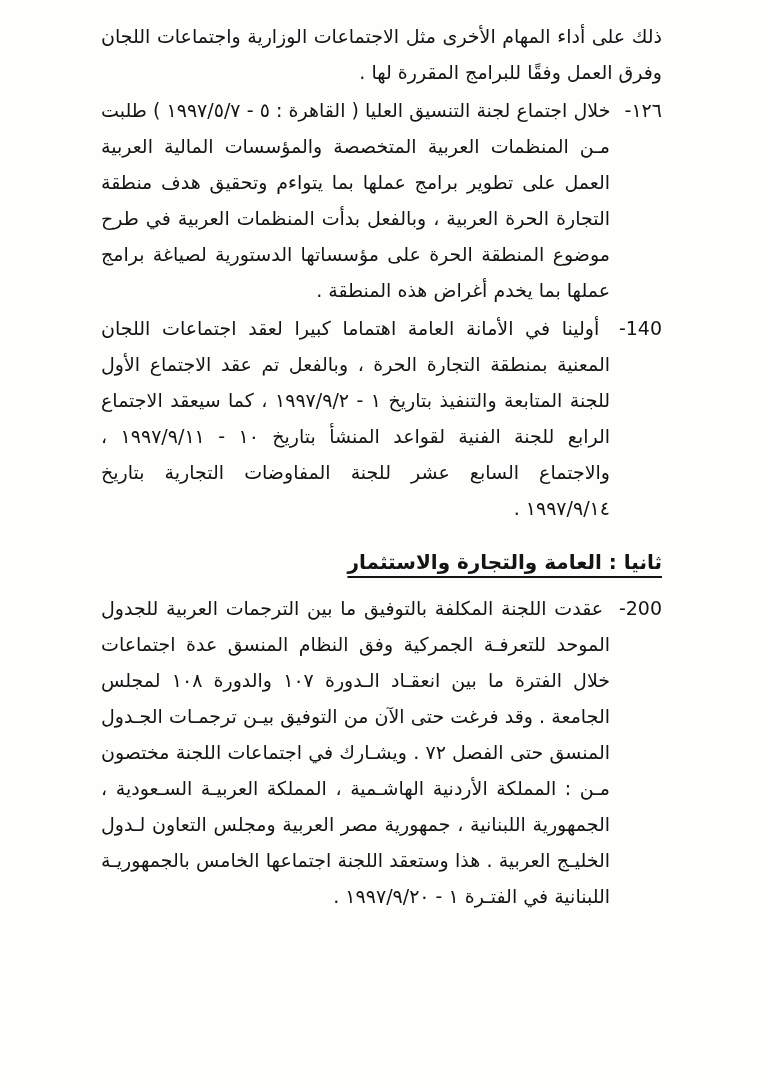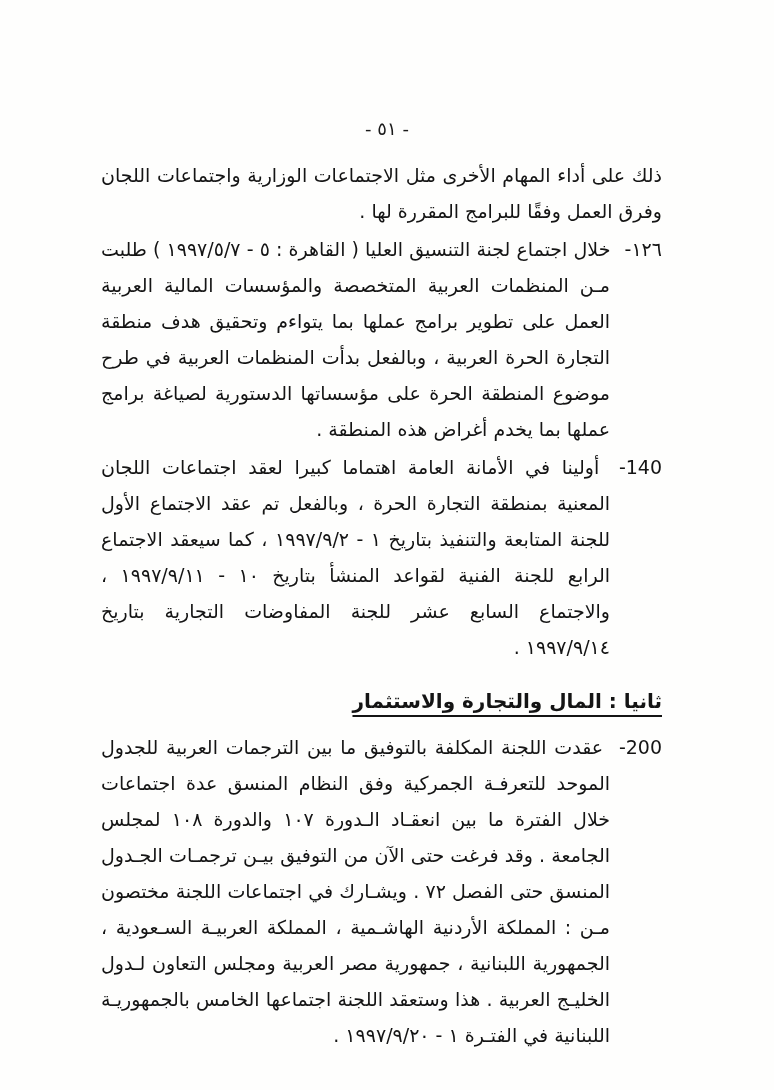--- a/index.html
+++ b/index.html
@@ -53,37 +53,36 @@
     text-underline-offset: 7px;
     text-decoration-thickness: 1.5px;
     line-height: 36px;
   }
 </style>
 </head>
 <body>
 
 <div class="page">
 
-  <div class="page-number">- ٥١ -</div>
 
   <div class="body-text">
 
     <p class="plain">ذلك على أداء المهام الأخرى مثل الاجتماعات الوزارية واجتماعات اللجان وفرق العمل وفقًا للبرامج المقررة لها .</p>
 
     <p class="numbered">
       <span class="num">١٢٦-</span>
       <span class="txt">خلال اجتماع لجنة التنسيق العليا ( القاهرة : ٥ - ١٩٩٧/٥/٧ ) طلبت مـن المنظمات العربية المتخصصة والمؤسسات المالية العربية العمل على تطوير برامج عملها بما يتواءم وتحقيق هدف منطقة التجارة الحرة العربية ، وبالفعل بدأت المنظمات العربية في طرح موضوع المنطقة الحرة على مؤسساتها الدستورية لصياغة برامج عملها بما يخدم أغراض هذه المنطقة .</span>
     </p>
 
     <p class="numbered">
       <span class="num">140-</span>
       <span class="txt">أولينا في الأمانة العامة اهتماما كبيرا لعقد اجتماعات اللجان المعنية بمنطقة التجارة الحرة ، وبالفعل تم عقد الاجتماع الأول للجنة المتابعة والتنفيذ بتاريخ ١ - ١٩٩٧/٩/٢ ، كما سيعقد الاجتماع الرابع للجنة الفنية لقواعد المنشأ بتاريخ ١٠ - ١٩٩٧/٩/١١ ، والاجتماع السابع عشر للجنة المفاوضات التجارية بتاريخ ١٩٩٧/٩/١٤ .</span>
     </p>
 
-    <h2 class="section-heading">ثانيا : المال والتجارة والاستثمار</h2>
+    <h2 class="section-heading">ثانيا : العامة والتجارة والاستثمار</h2>
 
     <p class="numbered">
       <span class="num">200-</span>
       <span class="txt">عقدت اللجنة المكلفة بالتوفيق ما بين الترجمات العربية للجدول الموحد للتعرفـة الجمركية وفق النظام المنسق عدة اجتماعات خلال الفترة ما بين انعقـاد الـدورة ١٠٧ والدورة ١٠٨ لمجلس الجامعة . وقد فرغت حتى الآن من التوفيق بيـن ترجمـات الجـدول المنسق حتى الفصل ٧٢ . ويشـارك في اجتماعات اللجنة مختصون مـن : المملكة الأردنية الهاشـمية ، المملكة العربيـة السـعودية ، الجمهورية اللبنانية ، جمهورية مصر العربية ومجلس التعاون لـدول الخليـج العربية . هذا وستعقد اللجنة اجتماعها الخامس بالجمهوريـة اللبنانية في الفتـرة ١ - ١٩٩٧/٩/٢٠ .</span>
     </p>
 
   </div>
 </div>
 
 </body></html>

